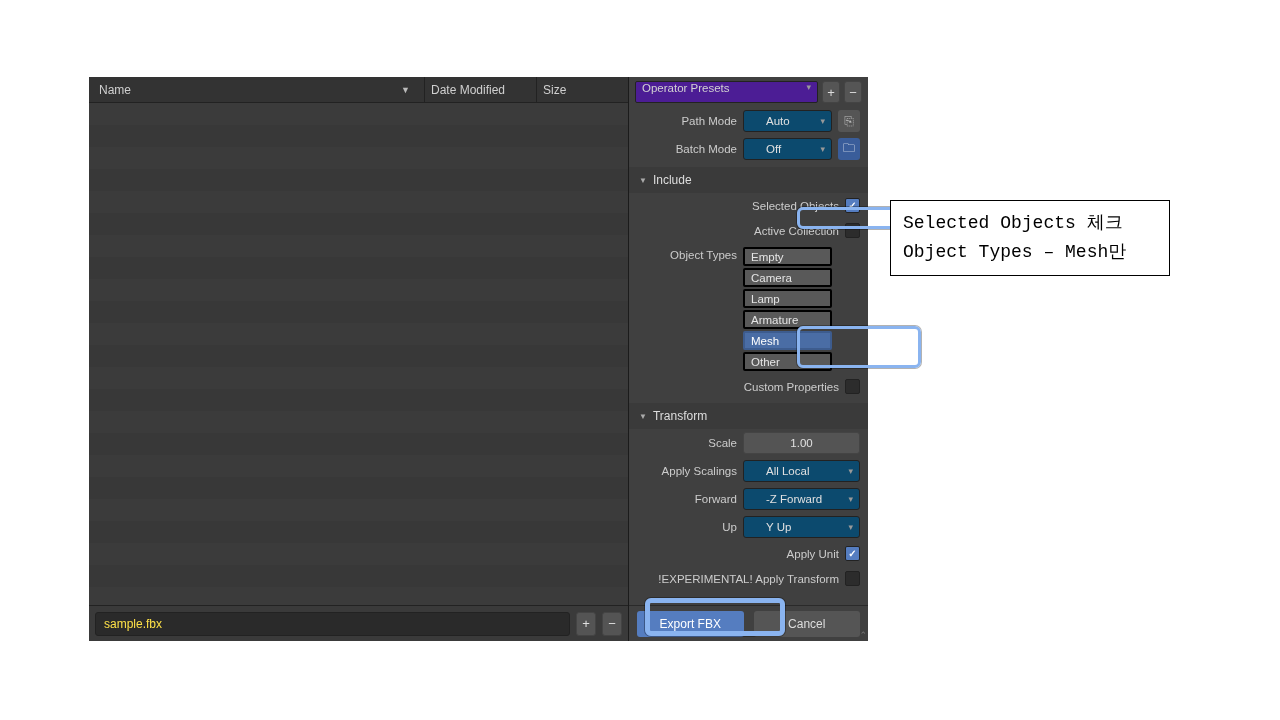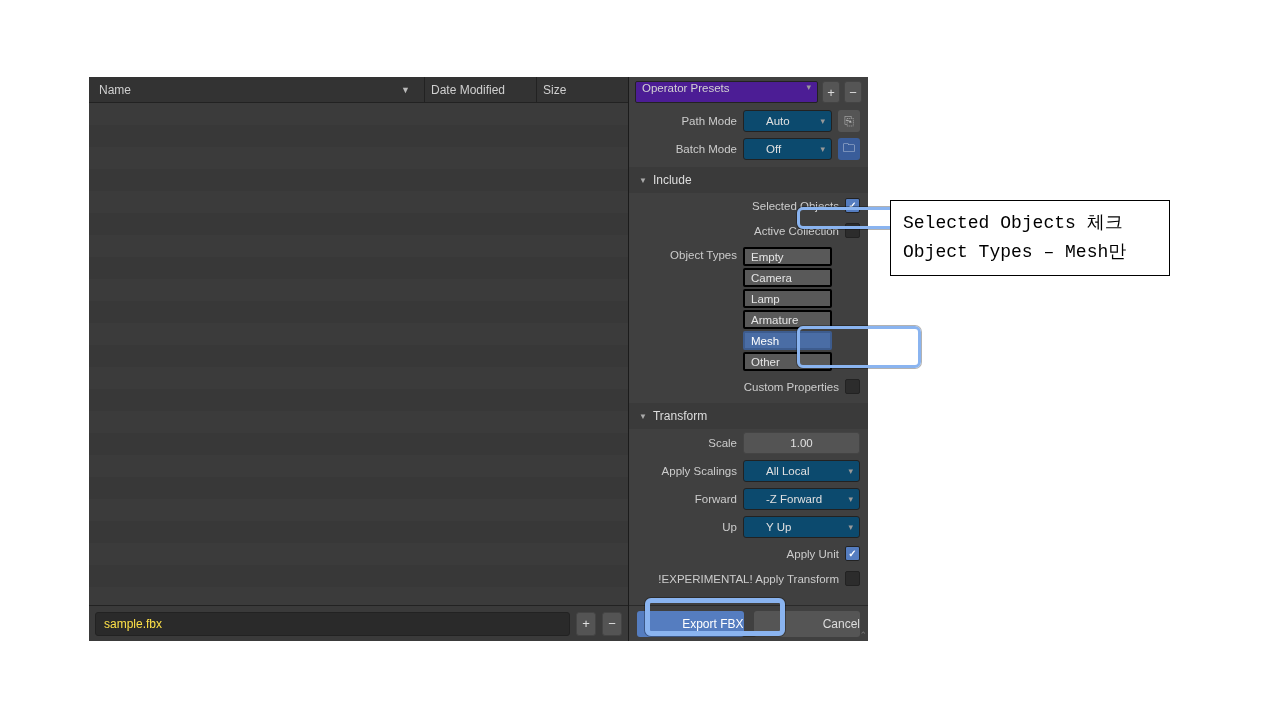--- a/index.html
+++ b/index.html
@@ -289,21 +289,21 @@
     gap: 10px;
     background: #404040;
     border-top: 1px solid #2a2a2a;
   }
   .action-btn {
     flex: 1;
     height: 26px;
     border-radius: 3px;
     display: flex;
     align-items: center;
-    justify-content: flex-end;
+    justify-content: center;
     font-size: 12px;
   }
   .primary-btn {
     background: #557dc0;
     color: #fff;
   }
   .secondary-btn {
     background: #555;
     color: #ddd;
   }

